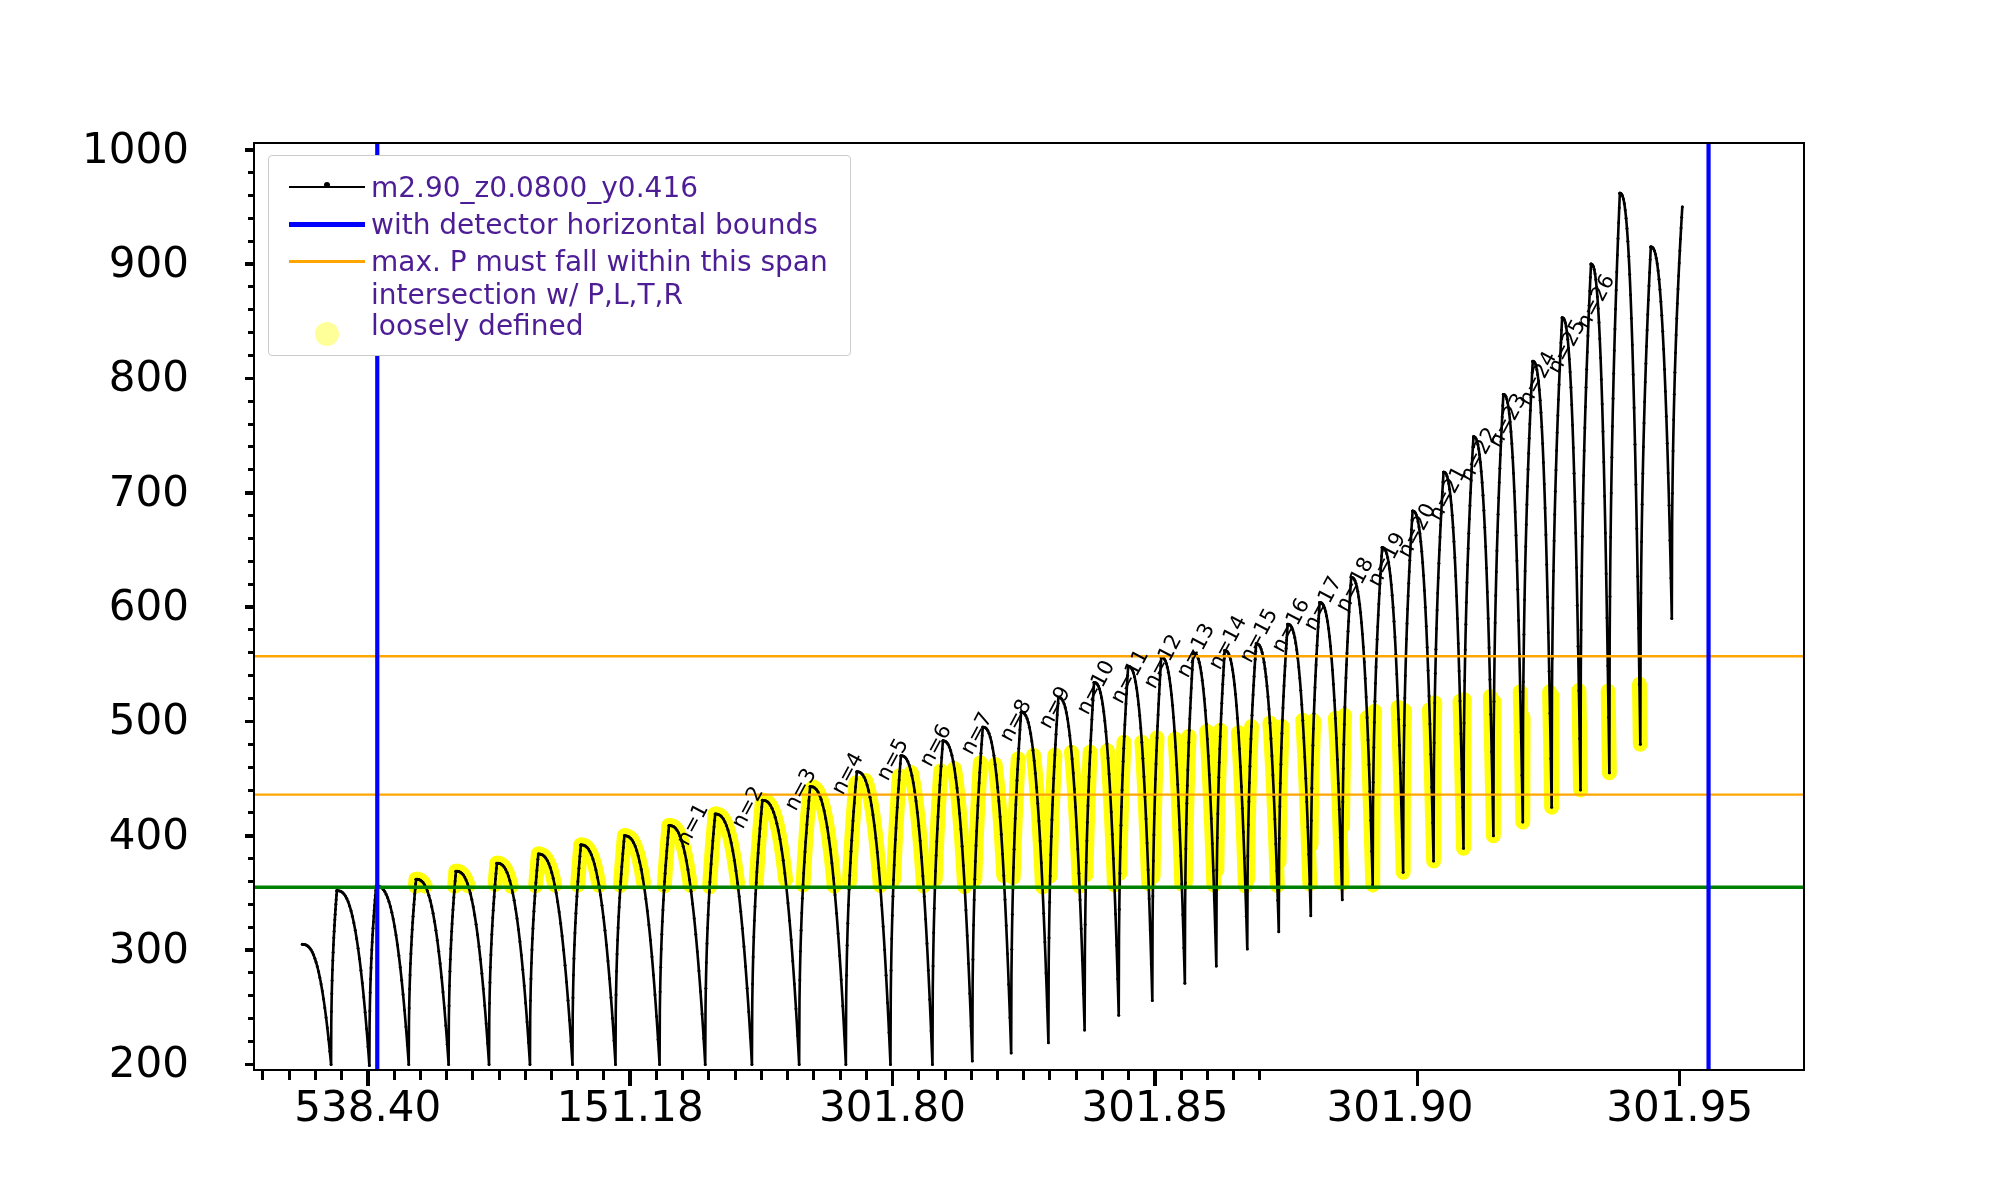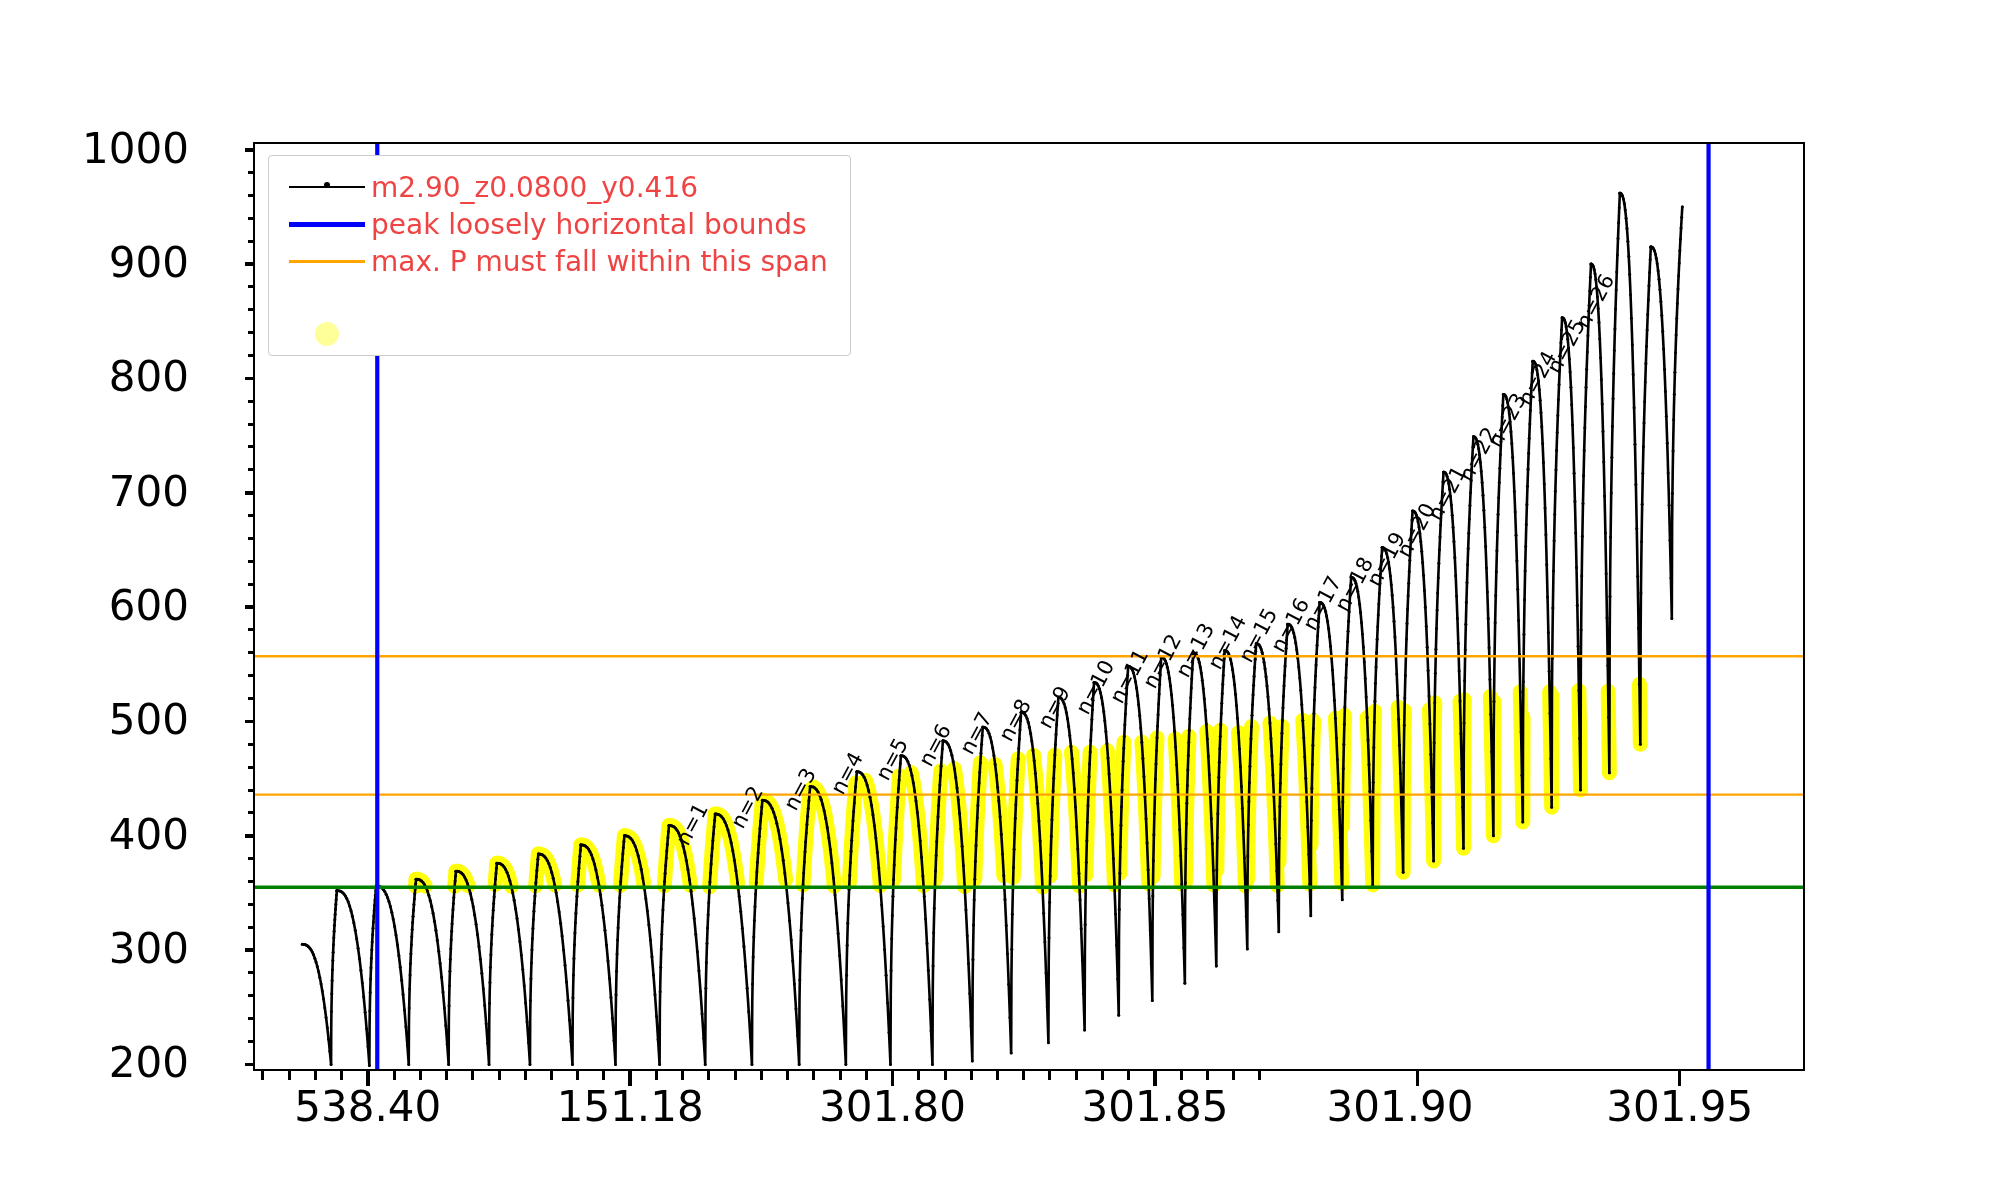--- a/index.html
+++ b/index.html
@@ -29,21 +29,21 @@
           background:#ffffff;border:1.2px solid #cccccc;border-radius:4px;
           padding:12px 22px 14px 16px;box-sizing:border-box;
           box-shadow:0 0 0 0 rgba(0,0,0,0);}
   .legrow{display:flex;align-items:flex-start;height:37px;}
   .legrow.tall{height:62px;align-items:center;}
   .legkey{width:86px;min-width:86px;height:37px;position:relative;}
   .legkey .ln{position:absolute;left:4px;top:17px;width:76px;height:4.5px;}
   .legkey .ln.thin{height:3px;top:18px;}
   .legkey .dot{position:absolute;left:30px;top:10px;width:24px;height:24px;
                border-radius:50%;background:#ffff99;}
-  .legtext{font-size:28px;color:#ef4444;line-height:31px;white-space:pre;}
+  .legtext{font-size:28px;color:#4c1d95;line-height:31px;white-space:pre;}
 
   
   .nlab{position:absolute;font-size:21px;color:#000;white-space:nowrap;
         transform-origin:0 0;transform:rotate(-62deg);}
 </style>
 </head>
 <body>
 
 <div id="root">
 
@@ -1854,28 +1854,30 @@
         <div class="legkey">
           <span class="ln thin" style="background: rgb(0, 0, 0); height: 2px;"></span>
           <span style="position: absolute; left: 39px; top: 14px; width: 6px; height: 6px; border-radius: 50%; background: rgb(0, 0, 0);"></span>
         </div>
         <div class="legtext" style="padding-top: 4px;">m2.90_z0.0800_y0.416</div>
       </div>
       <div class="legrow">
         <div class="legkey">
           <span class="ln" style="background: rgb(0, 0, 255);"></span>
         </div>
-        <div class="legtext" style="padding-top: 4px;">peak loosely horizontal bounds</div>
+        <div class="legtext" style="padding-top: 4px;">with detector horizontal bounds</div>
       </div>
       <div class="legrow">
         <div class="legkey">
           <span class="ln thin" style="background: rgb(255, 165, 0);"></span>
         </div>
         <div class="legtext" style="padding-top: 4px; text-align: center;">max. P must fall within this span</div>
       </div>
       <div class="legrow tall">
         <div class="legkey">
           <span class="dot" style="background: rgb(255, 255, 153); top: 30px;"></span>
         </div>
+        <div class="legtext" style="padding-top: 0px;">intersection w/ P,L,T,R
+loosely defined</div>
       </div>
     </div>
 
 </div>
 
 </body></html>

